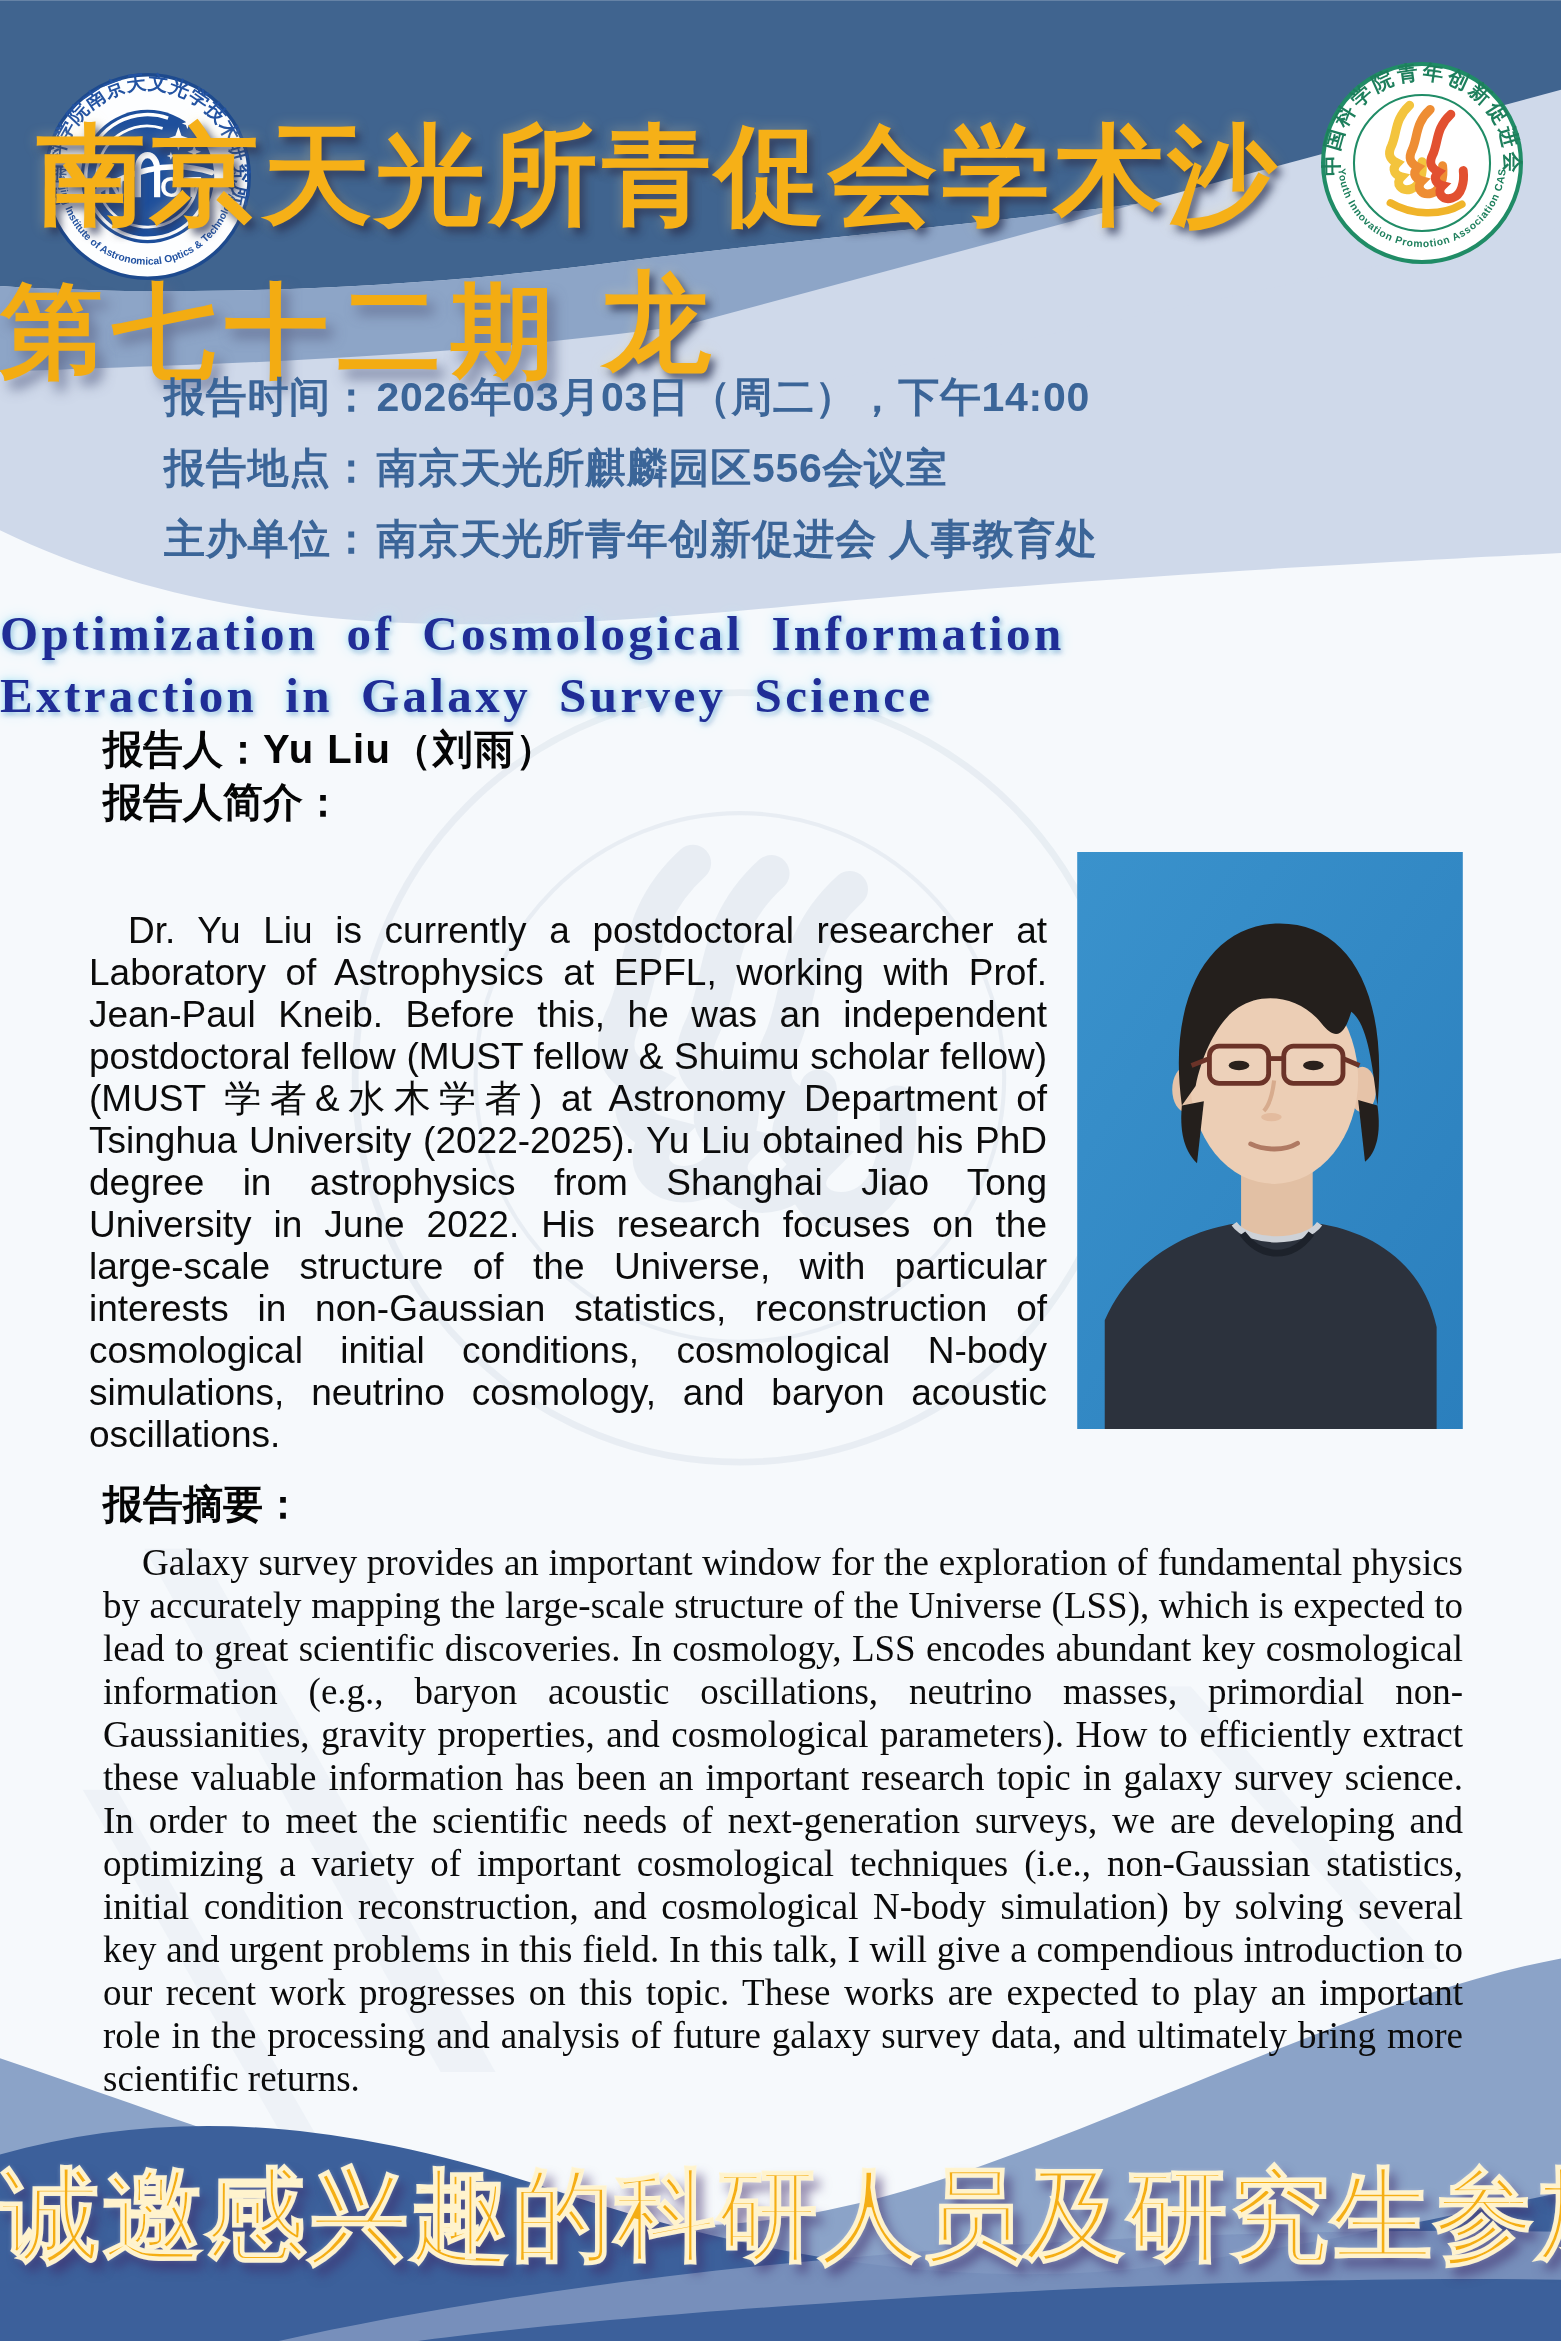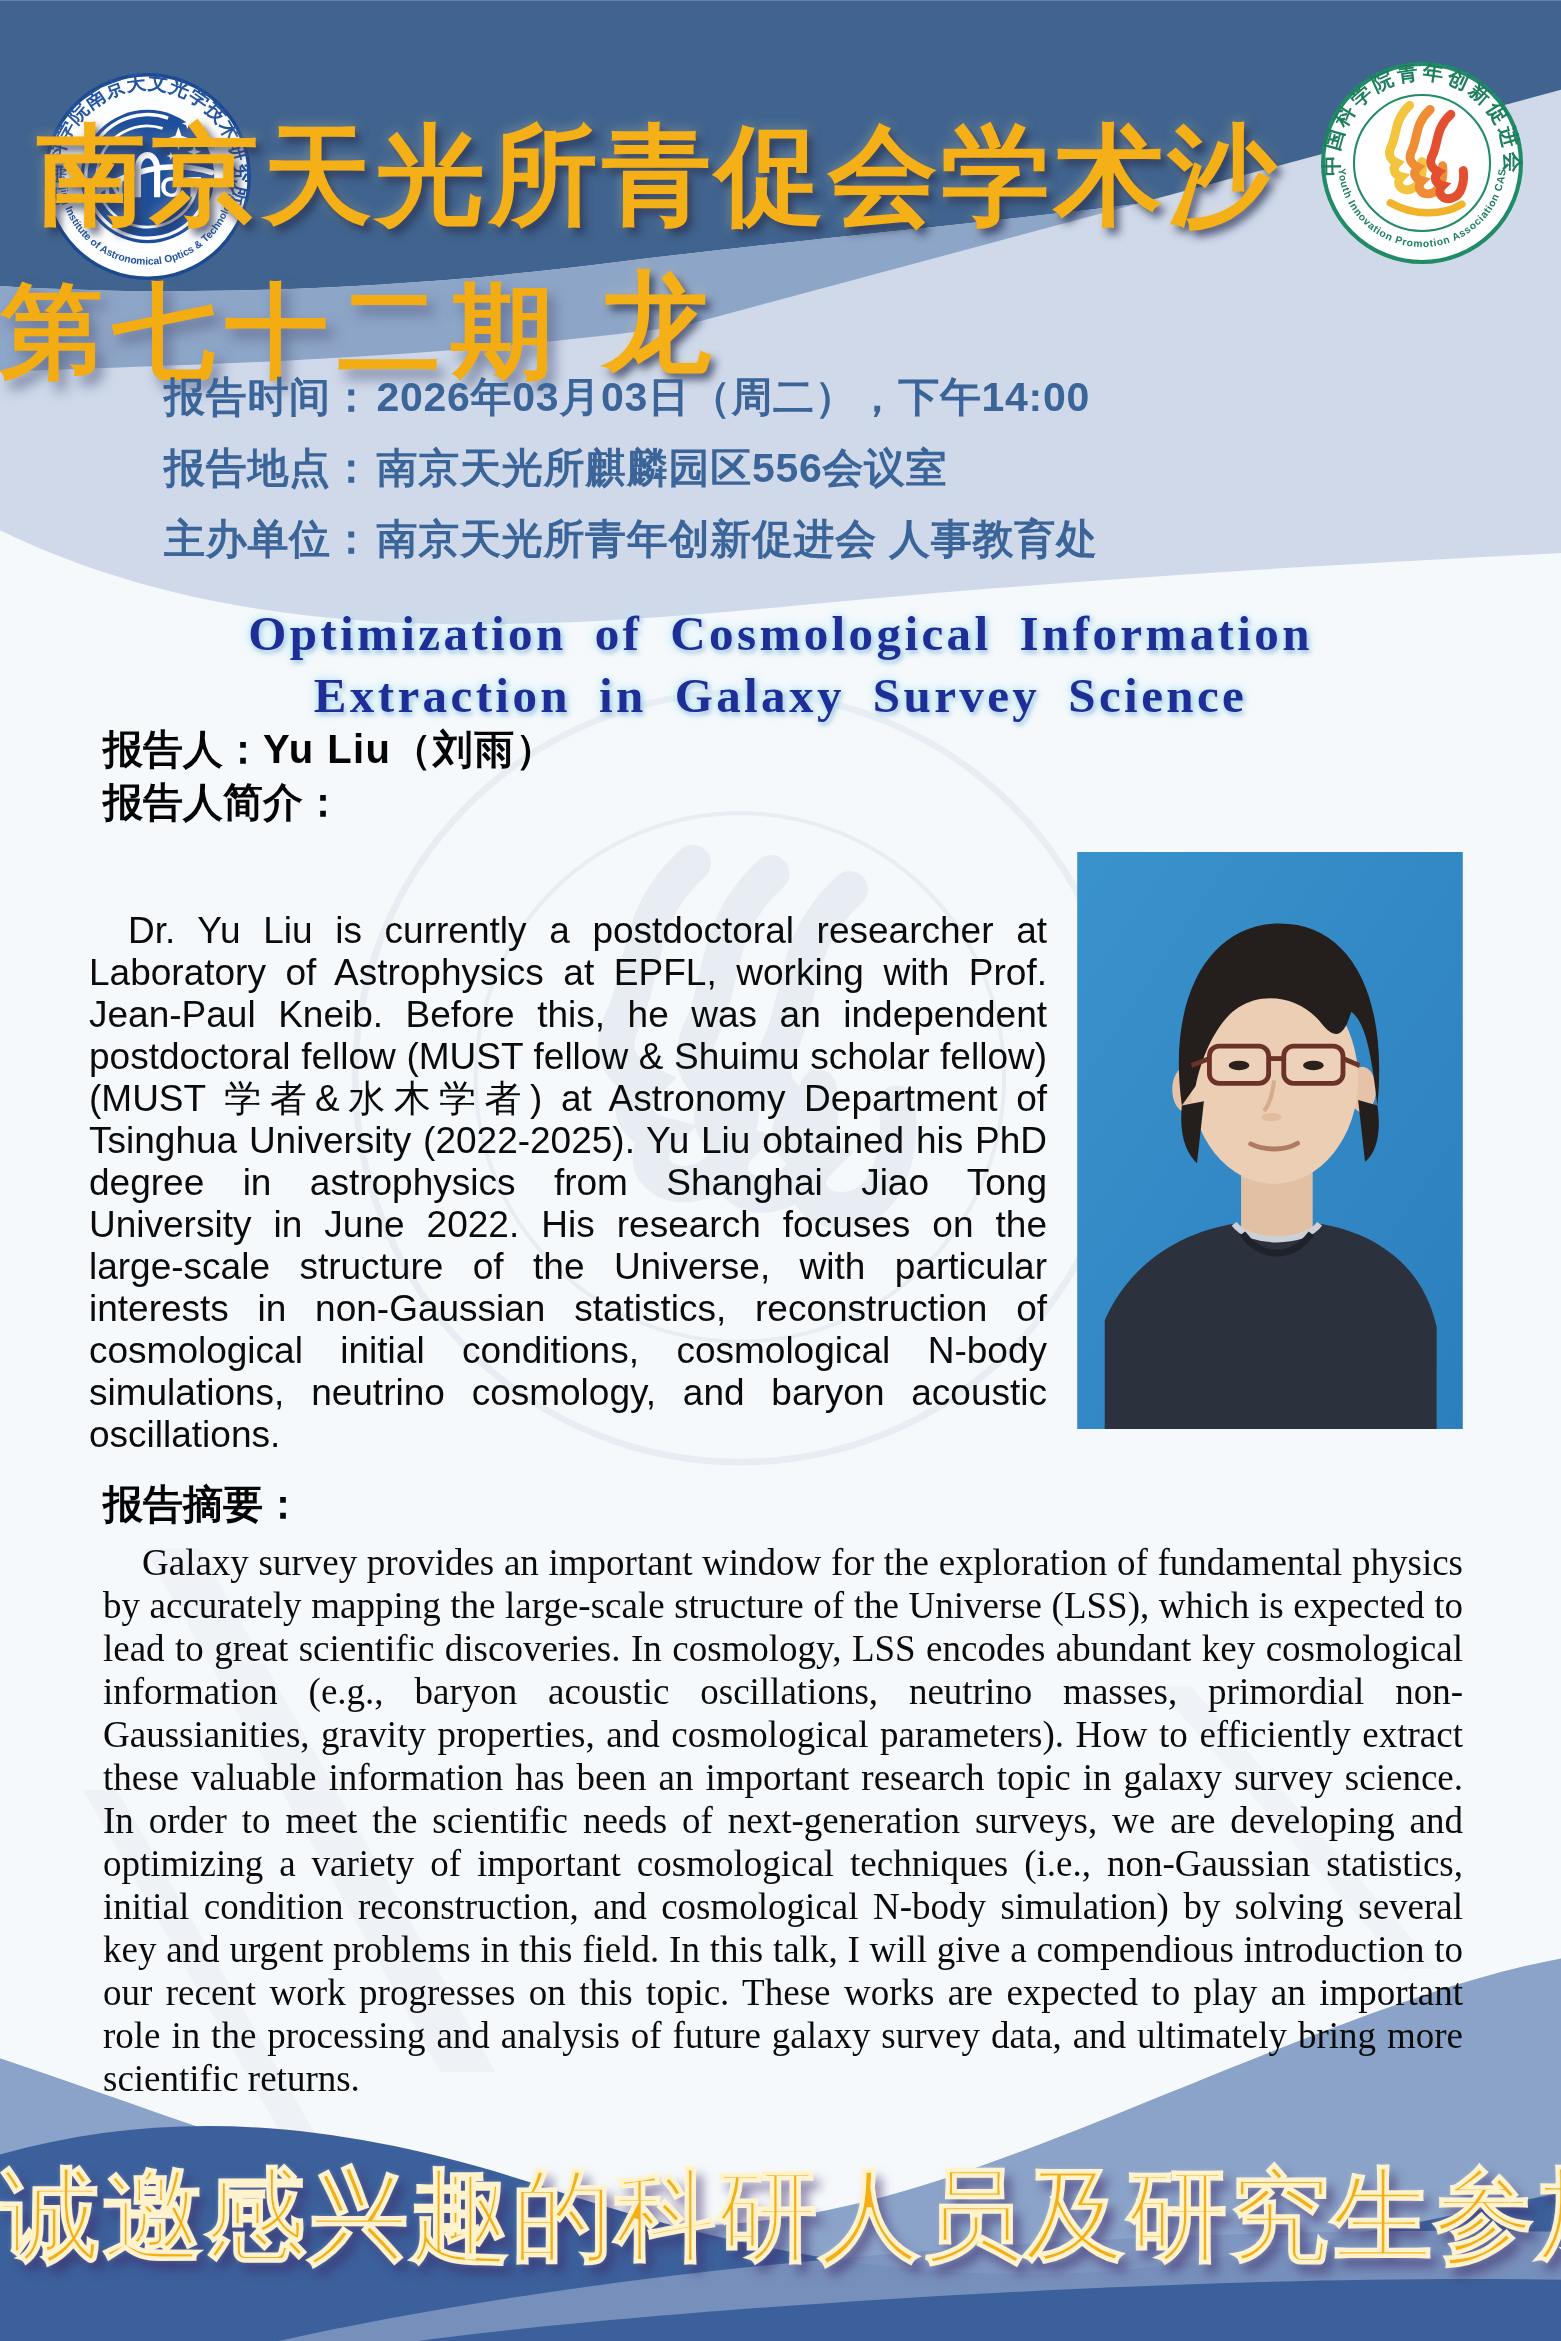--- a/index.html
+++ b/index.html
@@ -26,21 +26,21 @@
     font-size:103px;font-weight:800;letter-spacing:9.6px;
     color:#f3ac12;
     text-shadow:6.9px 9px 12.4px rgba(95,105,140,.8);
     font-family:"Liberation Serif",serif;
   }
   .info{left:164px;top:377px;color:#3b6598;}
   .info-row{font-size:41px;line-height:41px;margin-bottom:30px;font-weight:700;letter-spacing:0.7px;white-space:nowrap;}
   .info-row .lbl{margin-right:4.1px;}
 
   .talk-title{
-    left:0;top:603px;width:1561px;text-align:center;
+    left:0;top:603px;width:1561px;text-align:left;
     font-family:"Liberation Serif",serif;
     font-size:49px;line-height:62px;font-weight:700;
     letter-spacing:3.4px;word-spacing:12.4px;
     color:#202d96;
     text-shadow:0 0 6.9px #ace3f5, 0 0 15px #c4ebf8, 2.1px 2.8px 4.1px rgba(80,110,170,.45);
   }
 
   .speaker{left:103px;top:723px;color:#050505;font-size:40px;line-height:53px;font-weight:700;}
   .speaker .name{letter-spacing:1.4px;}
   .speaker .affil{padding-left:172px;}

